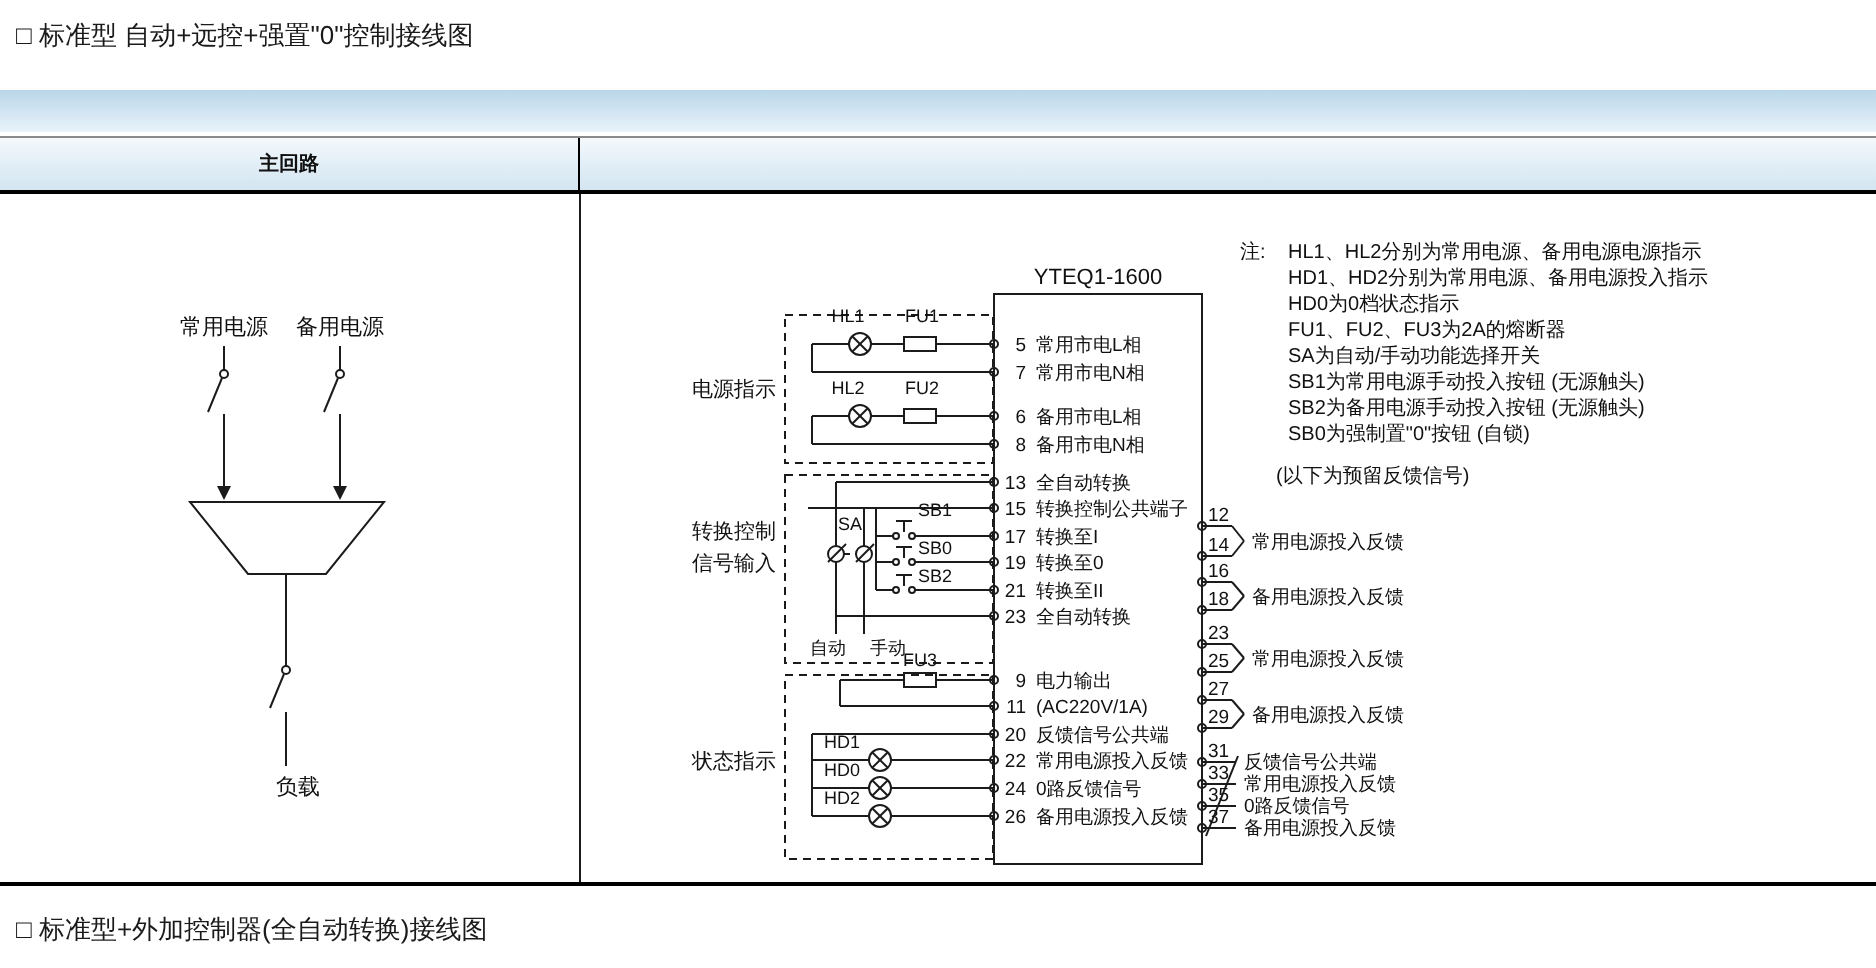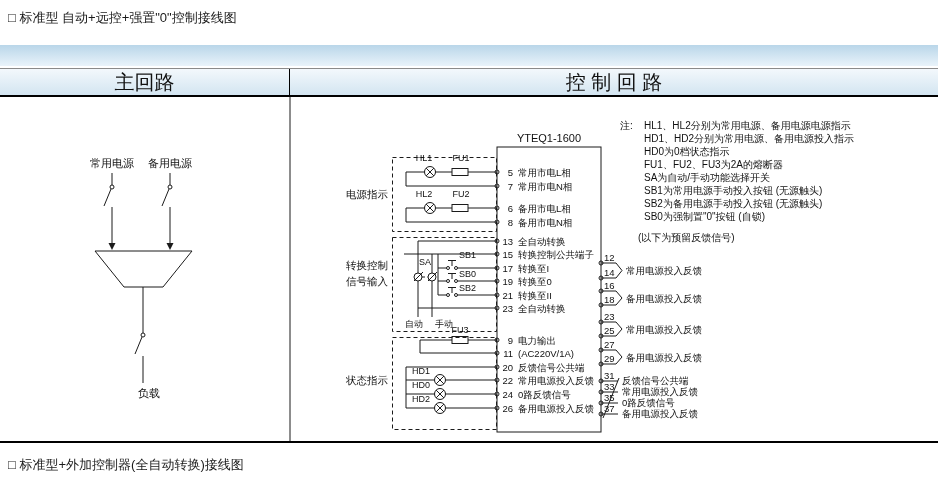--- a/index.html
+++ b/index.html
@@ -6,21 +6,21 @@
   body{width:938px;height:484px;background:#fff;position:relative;overflow:hidden;
        font-family:"Liberation Sans","DejaVu Sans",sans-serif;color:#111}
   .title{position:absolute;left:8px;font-size:13px;color:#1a1a1a;white-space:nowrap}
   .title-top{top:9px}
   .title-bottom{top:456px}
   .blue-band{position:absolute;left:0;top:45px;width:938px;height:21px;
        background:linear-gradient(180deg,#b9d6e9 0%,#e9f3fa 100%)}
   .thead{position:absolute;left:0;top:68px;width:938px;height:29px;display:flex;
        border-top:1px solid #8a8a8a;border-bottom:2px solid #000;box-sizing:border-box;
        background:linear-gradient(180deg,#f3f8fc 0%,#d3e5f1 100%)}
-  .th{display:flex;align-items:center;justify-content:center;font-weight:normal;font-size:20px}
+  .th{display:flex;align-items:center;justify-content:center;font-weight:bold;font-size:10px}
   .th-main{width:290px;border-right:1px solid #000;box-sizing:border-box}
   .th-control{flex:1}
   .tbody{position:absolute;left:0;top:97px;width:938px;height:346px;
        border-bottom:2px solid #000;box-sizing:border-box}
   .dg line,.dg rect,.dg circle,.dg polygon,.dg polyline{stroke:#1b1b1b;stroke-width:1;fill:none}
   .dg .arrow{fill:#1b1b1b;stroke:none}
   .dg .dash{stroke-dasharray:4 3}
   .dg .dash2{stroke-dasharray:3 2.5}
   .dg text{fill:#111;stroke:none;font-family:"Liberation Sans","DejaVu Sans",sans-serif}
   .dg .num,.dg .lbl{font-size:9.5px}
@@ -30,21 +30,20 @@
   .dg .big{font-size:11px}
 </style>
 </head>
 <body>
 
 <div class="title title-top">□ 标准型 自动+远控+强置"0"控制接线图</div>
 <div class="blue-band"></div>
 
 <div class="thead">
   <div class="th th-main">主回路</div>
-  <div class="th th-control">控 制 回 路</div>
 </div>
 
 <div class="tbody">
 <svg class="dg" width="938" height="344" viewBox="0 0 938 344" xmlns="http://www.w3.org/2000/svg">
 
   <line x1="290" y1="0" x2="290" y2="344"></line>
 
   <g>
     <text class="big" x="112" y="70" text-anchor="middle">常用电源</text>
     <text class="big" x="170" y="70" text-anchor="middle">备用电源</text>

